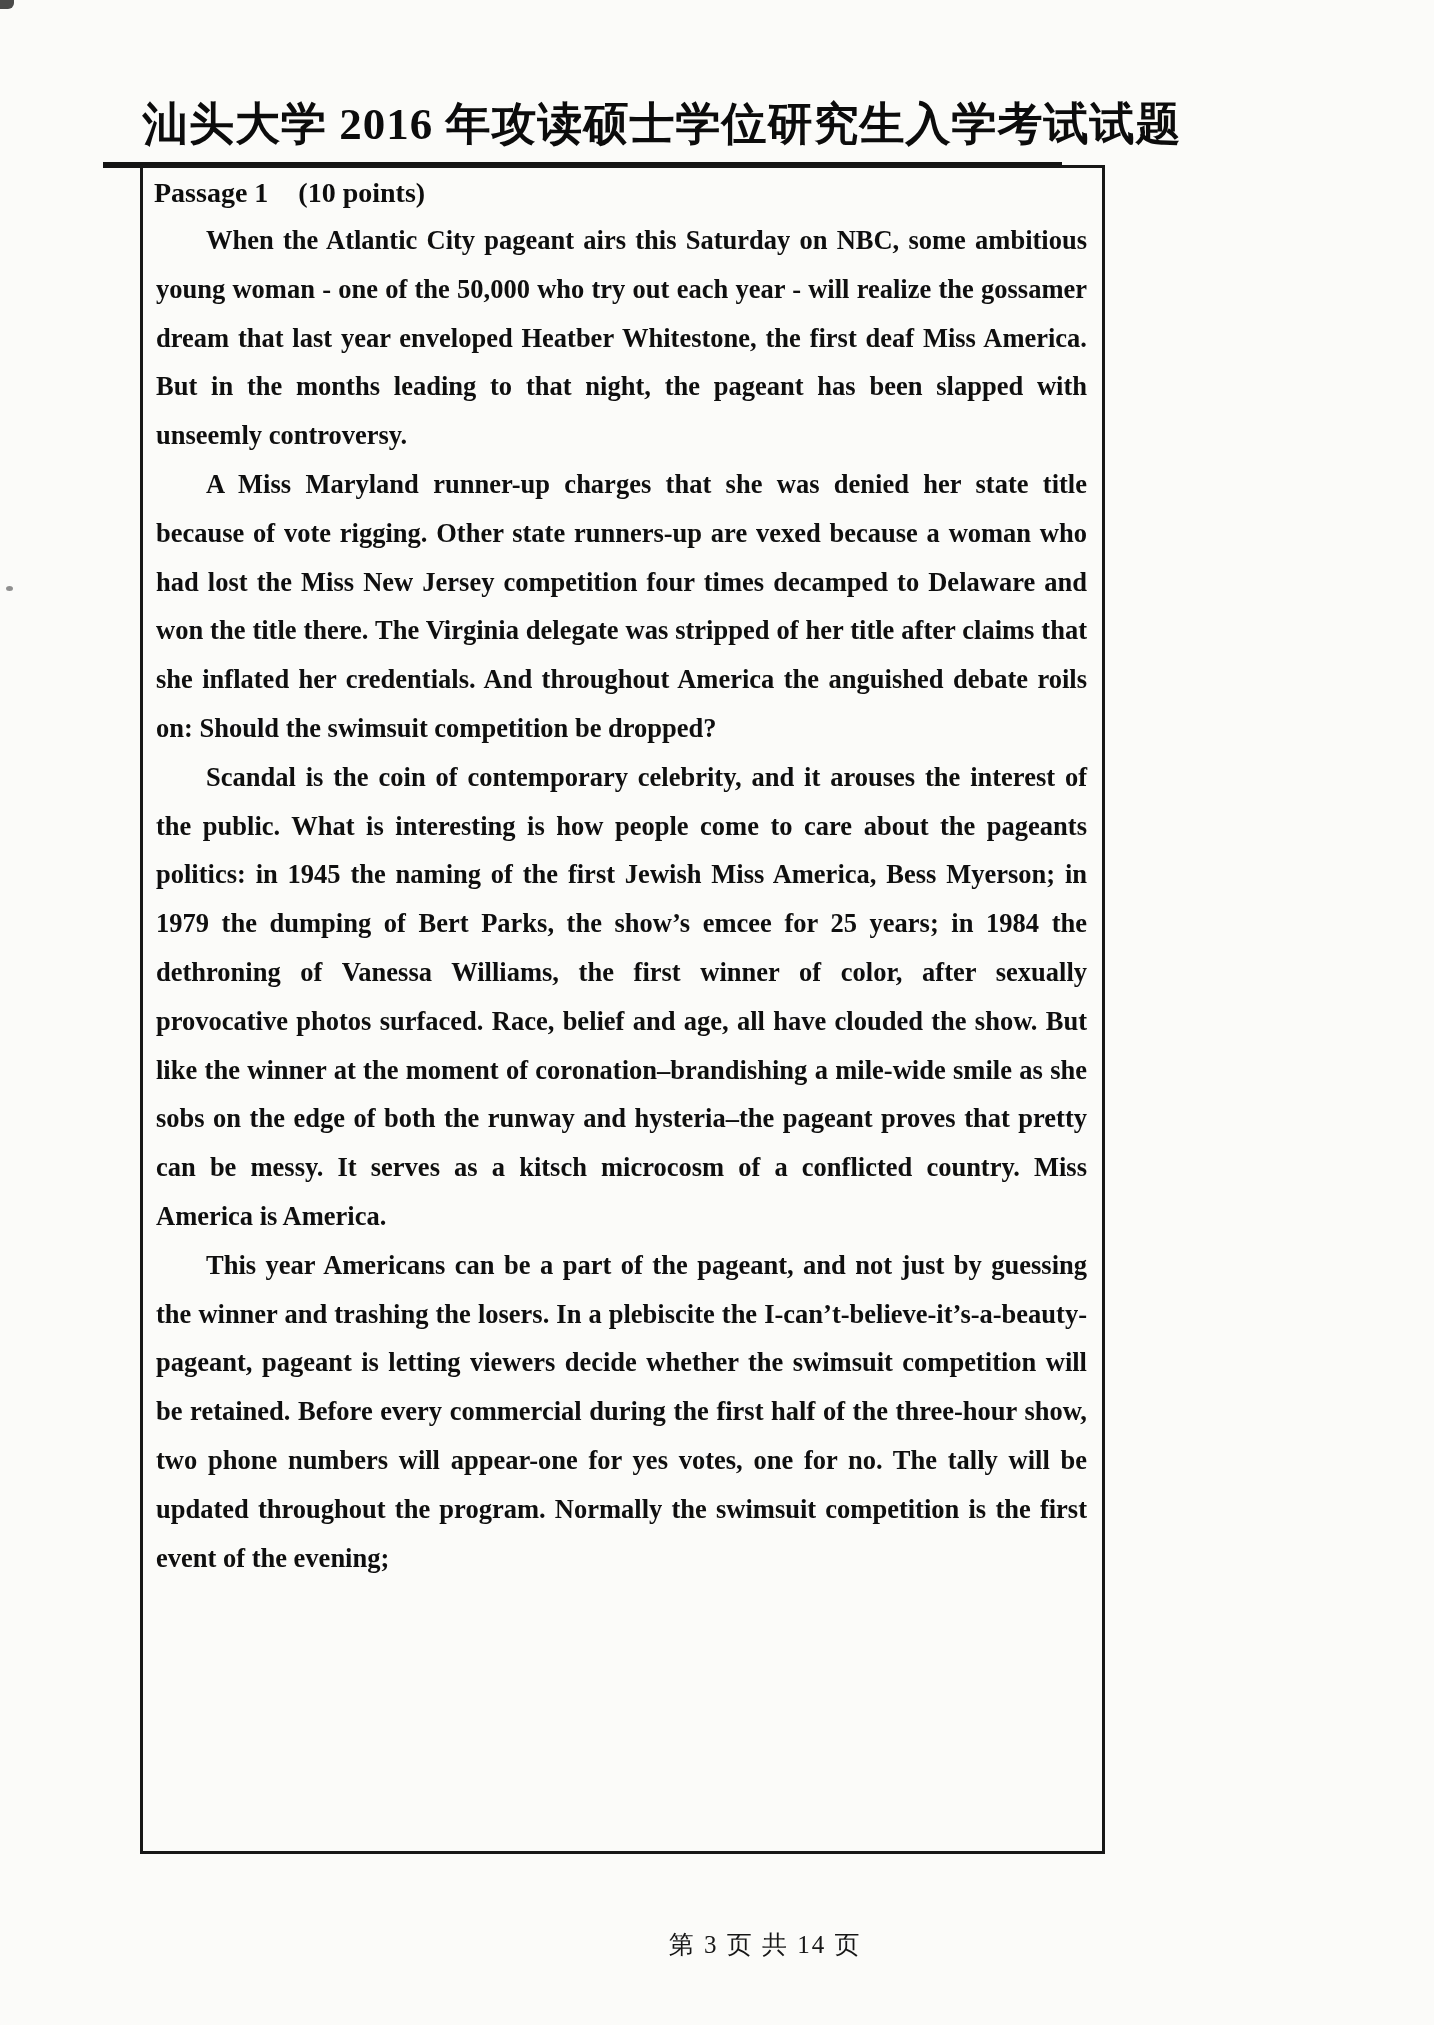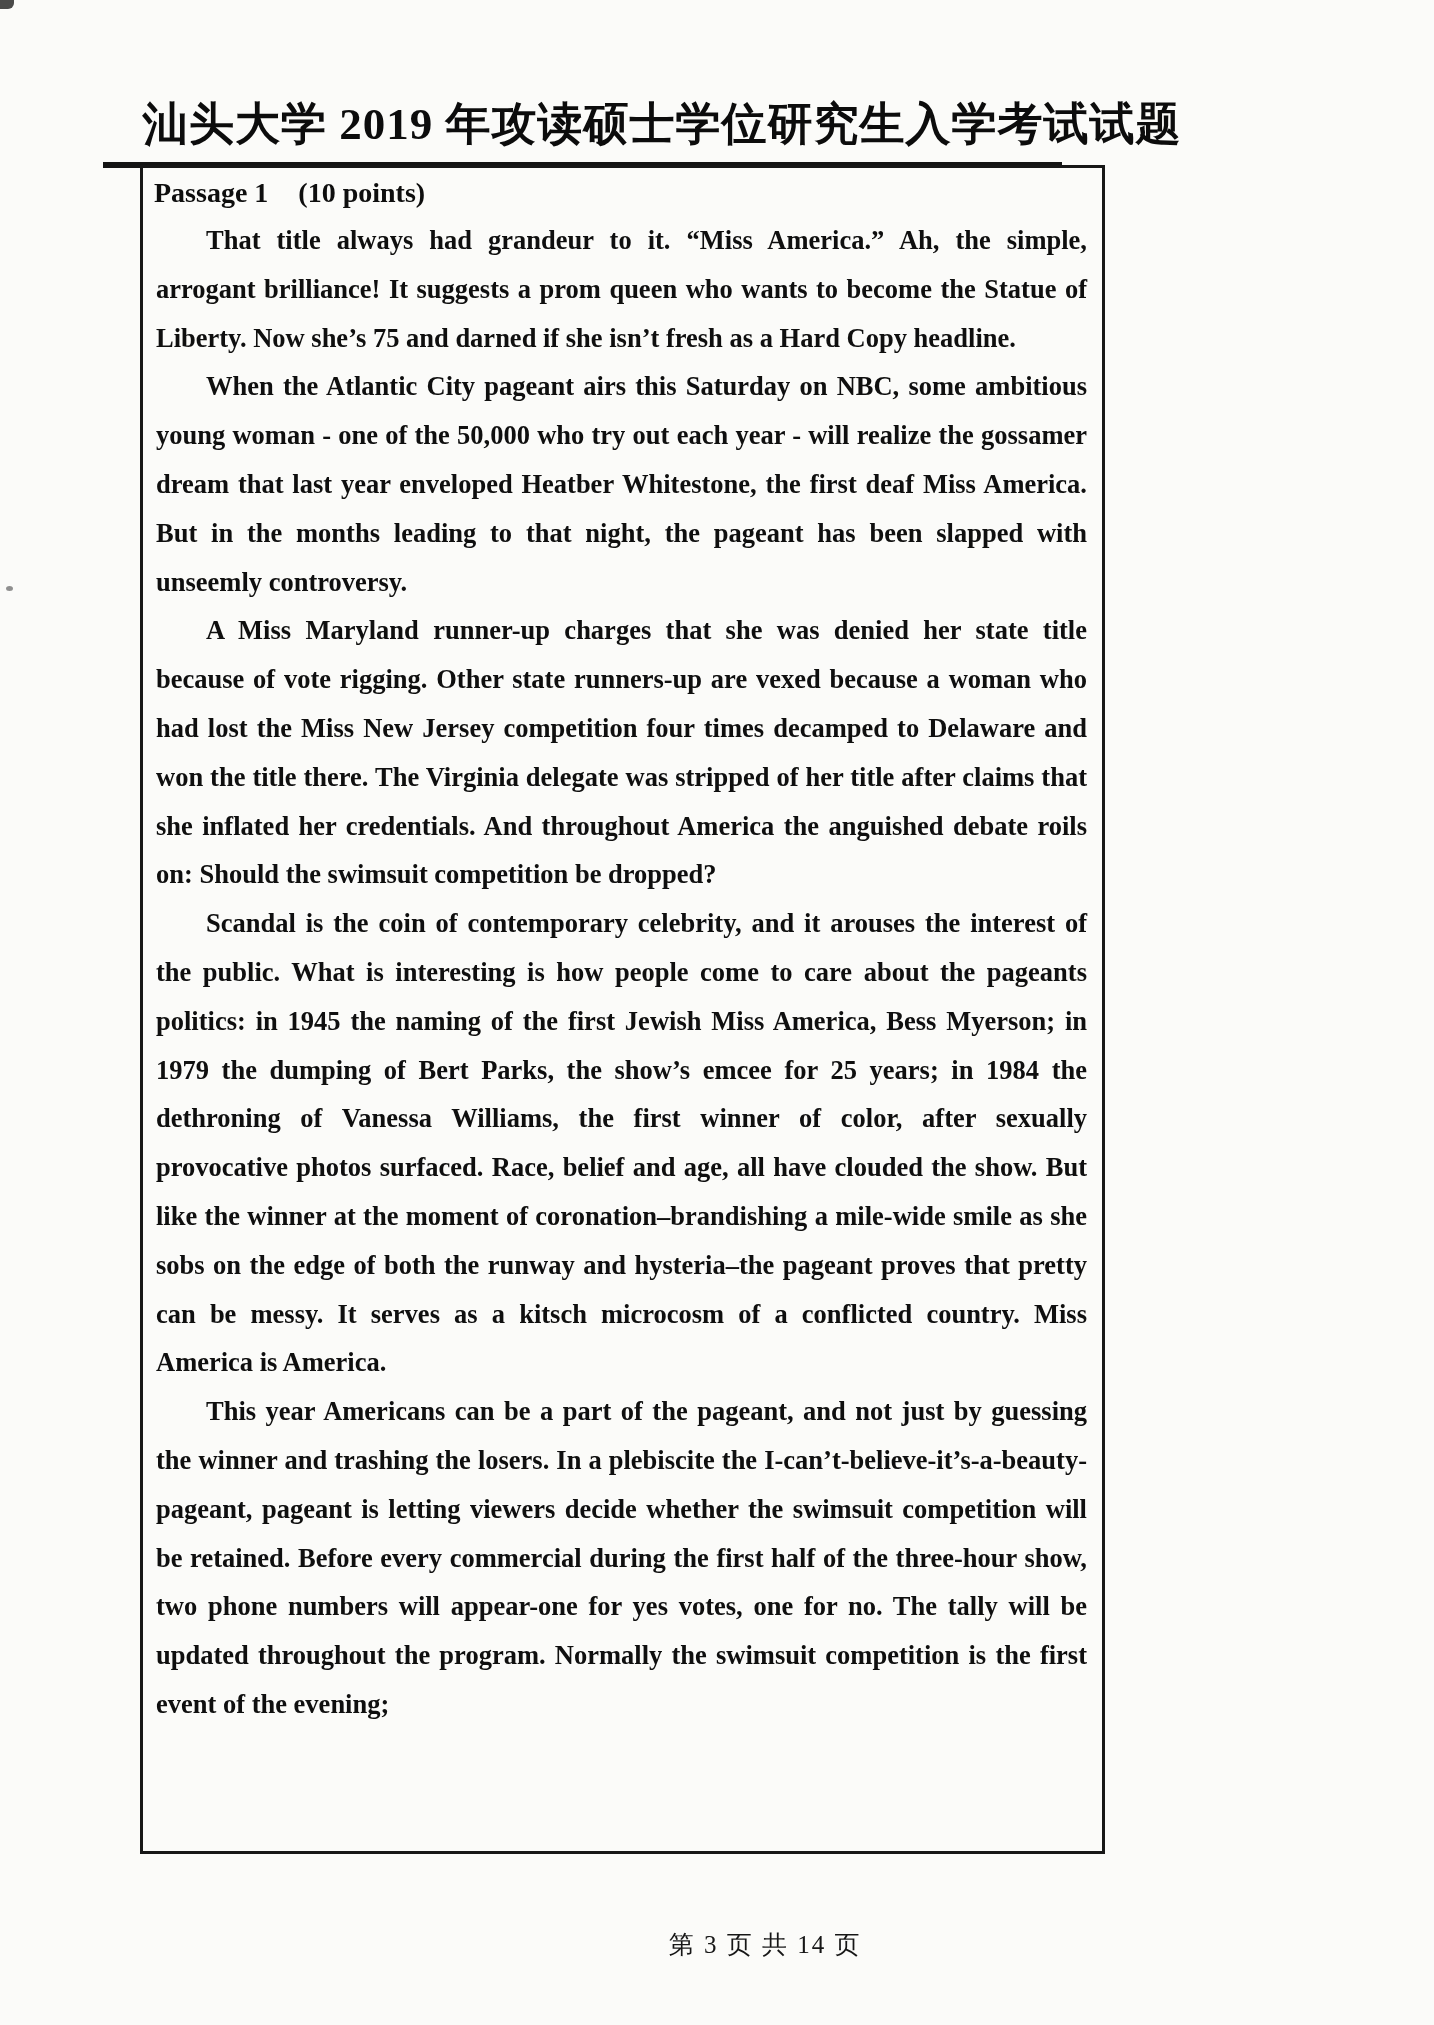--- a/index.html
+++ b/index.html
@@ -100,30 +100,29 @@
   }
 </style>
 </head>
 <body>
 
 <div class="sheet">
 
   <div class="corner-smudge"></div>
   <div class="margin-dot"></div>
 
-  <div class="header-title">汕头大学 2019 年攻读硕士学位研究生入学考试试题</div>
+  <div class="header-title">汕头大学 2016 年攻读硕士学位研究生入学考试试题</div>
 
   <div class="title-rule"></div>
 
   <div class="passage-box">
     <div class="passage-heading">
       <span>Passage 1</span><span class="passage-points">(10 points)</span>
     </div>
     <div class="passage-body">
-        <p class="para">That title always had grandeur to it. “Miss America.” Ah, the simple, arrogant brilliance! It suggests a prom queen who wants to become the Statue of Liberty. Now she’s 75 and darned if she isn’t fresh as a Hard Copy headline.</p>
         <p class="para">When the Atlantic City pageant airs this Saturday on NBC, some ambitious young woman - one of the 50,000 who try out each year - will realize the gossamer dream that last year enveloped Heatber Whitestone, the first deaf Miss America. But in the months leading to that night, the pageant has been slapped with unseemly controversy.</p>
         <p class="para">A Miss Maryland runner-up charges that she was denied her state title because of vote rigging. Other state runners-up are vexed because a woman who had lost the Miss New Jersey competition four times decamped to Delaware and won the title there. The Virginia delegate was stripped of her title after claims that she inflated her credentials. And throughout America the anguished debate roils on: Should the swimsuit competition be dropped?</p>
         <p class="para">Scandal is the coin of contemporary celebrity, and it arouses the interest of the public. What is interesting is how people come to care about the pageants politics: in 1945 the naming of the first Jewish Miss America, Bess Myerson; in 1979 the dumping of Bert Parks, the show’s emcee for 25 years; in 1984 the dethroning of Vanessa Williams, the first winner of color, after sexually provocative photos surfaced. Race, belief and age, all have clouded the show. But like the winner at the moment of coronation–brandishing a mile-wide smile as she sobs on the edge of both the runway and hysteria–the pageant proves that pretty can be messy. It serves as a kitsch microcosm of a conflicted country. Miss America is America.</p>
         <p class="para">This year Americans can be a part of the pageant, and not just by guessing the winner and trashing the losers. In a plebiscite the I-can’t-believe-it’s-a-beauty-pageant, pageant is letting viewers decide whether the swimsuit competition will be retained. Before every commercial during the first half of the three-hour show, two phone numbers will appear-one for yes votes, one for no. The tally will be updated throughout the program. Normally the swimsuit competition is the first event of the evening;</p>
       </div>
   </div>
 
   <div class="page-footer">第 3 页 共 14 页</div>
 
 </div>

